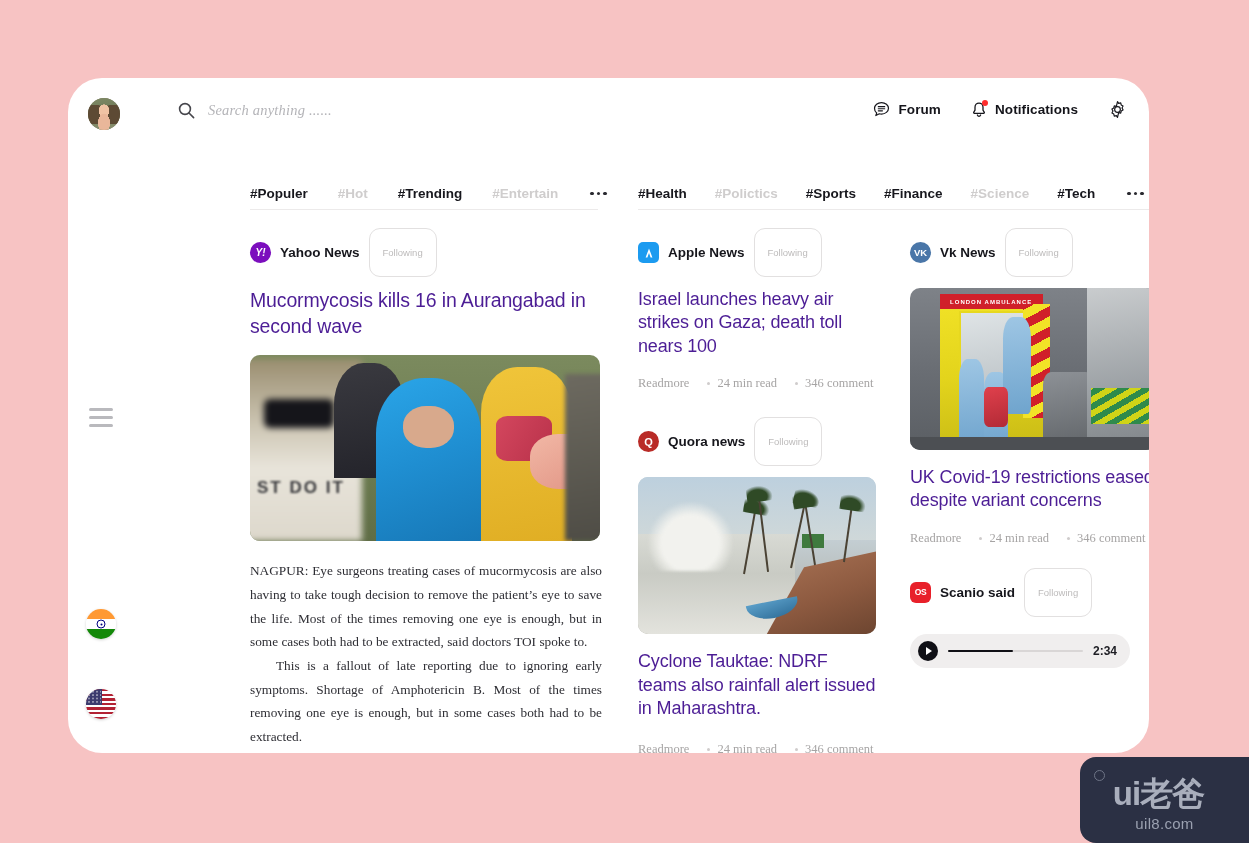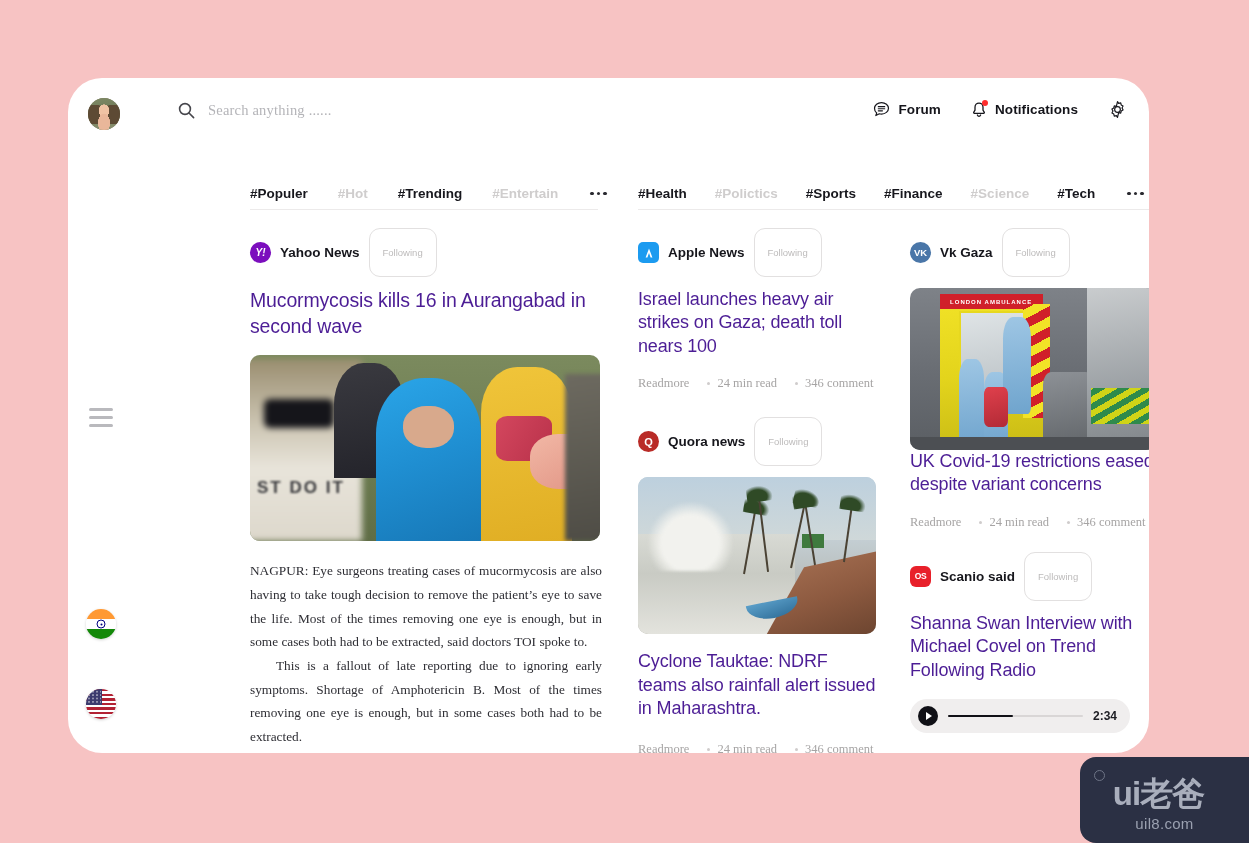--- a/index.html
+++ b/index.html
@@ -139,20 +139,21 @@
     display: flex;
     align-items: center;
     gap: 13px;
     cursor: text;
   }
   #search-placeholder {
     font-family: "Liberation Serif", serif;
     font-size: 14.5px;
     color: #b4b4b8;
     letter-spacing: .2px;
+    font-style: italic;
   }
 
   #topbar-actions {
     position: absolute;
     right: 22px; top: 22px;
     display: flex;
     align-items: center;
     gap: 30px;
   }
   .tb-action {
@@ -763,57 +764,56 @@
         <span>24 min read</span>
         <i class="sep"></i>
         <span>346 comment</span>
       </div>
     </div>
 
     <div id="col-3" class="col">
 
       <div class="source-row">
         <span class="source-logo logo-vk">VK</span>
-        <span class="source-name">Vk Gaza</span>
+        <span class="source-name">Vk News</span>
         <span class="following-pill">Following</span>
       </div>
 
       <div id="thumb-ambulance" class="thumb" style="margin-top:0">
         <div id="scene-amb" class="scene">
           <div class="amb-body"></div>
           <div class="amb-door"></div>
           <div class="amb-banner">LONDON AMBULANCE</div>
           <div class="chevrons"></div>
           <div class="medic m1"></div>
           <div class="medic m2"></div>
           <div class="medic m3"></div>
           <div class="backpack"></div>
           <div class="car"></div>
           <div class="van"></div>
           <div class="road"></div>
         </div>
       </div>
 
-      <div class="headline sm" style="">UK Covid-19 restrictions eased despite variant concerns</div>
+      <div class="headline sm" style="margin-top:16px">UK Covid-19 restrictions eased despite variant concerns</div>
 
       <div class="meta" style="margin-top:18px">
         <span class="readmore">Readmore</span>
         <i class="sep"></i>
         <span>24 min read</span>
         <i class="sep"></i>
         <span>346 comment</span>
       </div>
 
       <div class="source-row" style="margin-top:22px">
         <span class="source-logo logo-scanio">OS</span>
         <span class="source-name">Scanio said</span>
         <span class="following-pill">Following</span>
       </div>
 
-      <div class="headline sm">Shanna Swan Interview with Michael Covel on Trend Following Radio</div>
 
       <div id="audio-player">
         <div id="play-button"></div>
         <div id="audio-progress">
           <div class="fill" style="width: 48%;"></div>
         </div>
         <span id="audio-time">2:34</span>
       </div>
     </div>
   </div>

